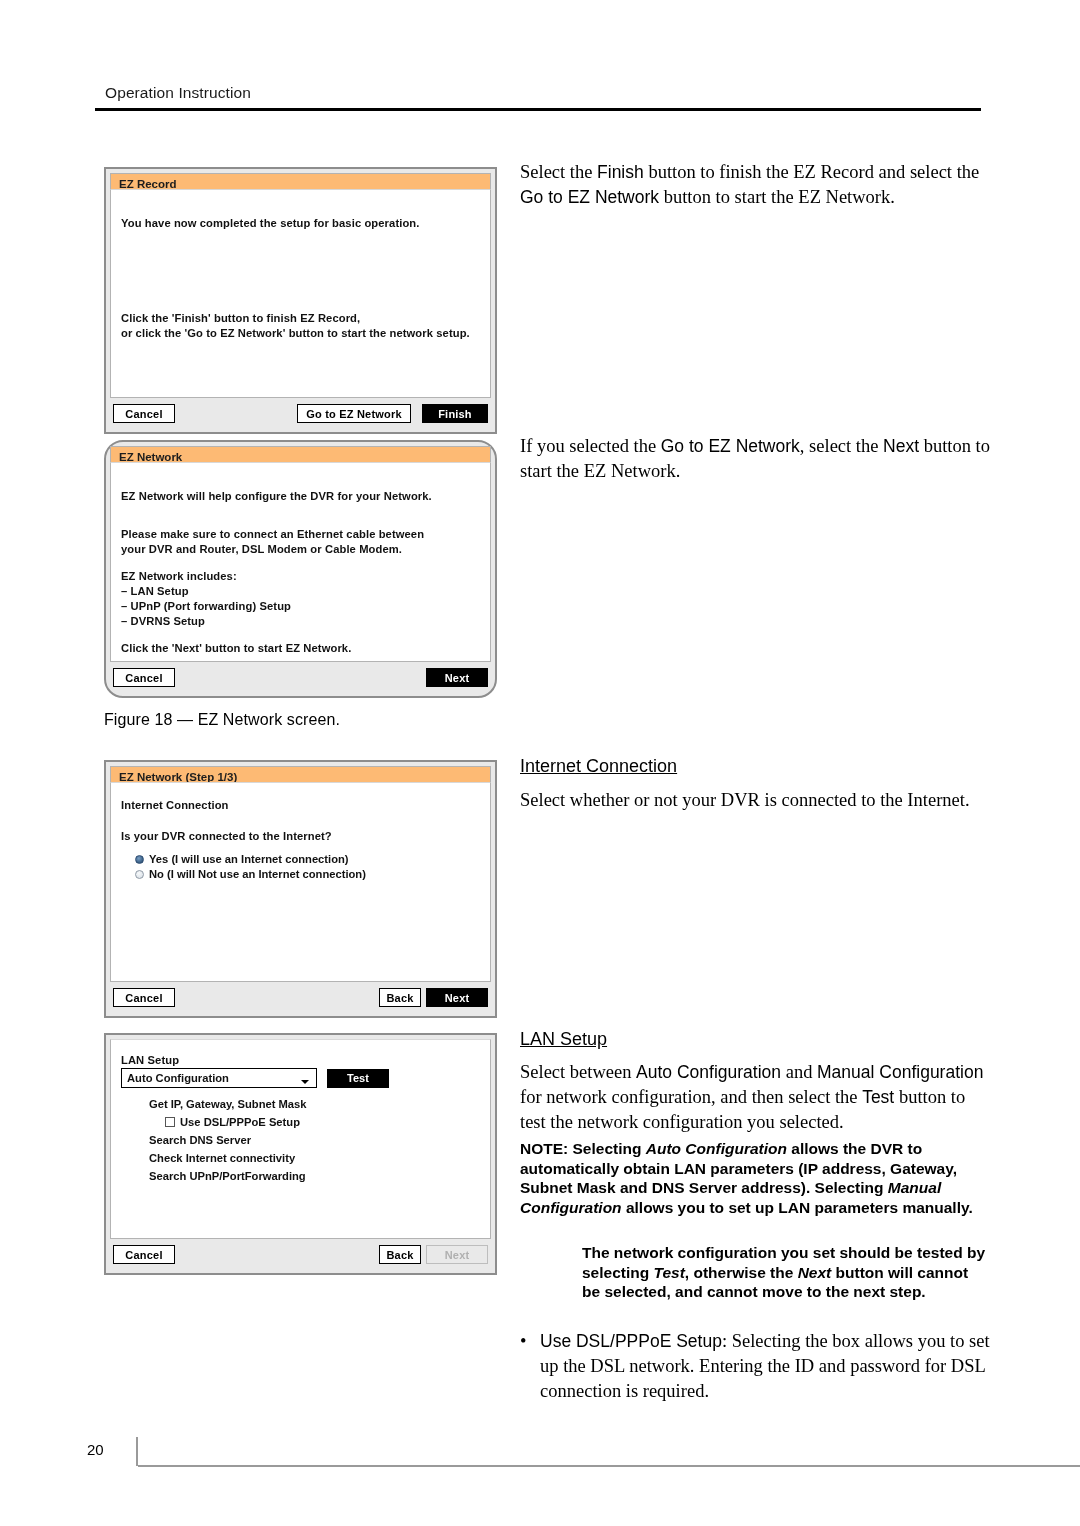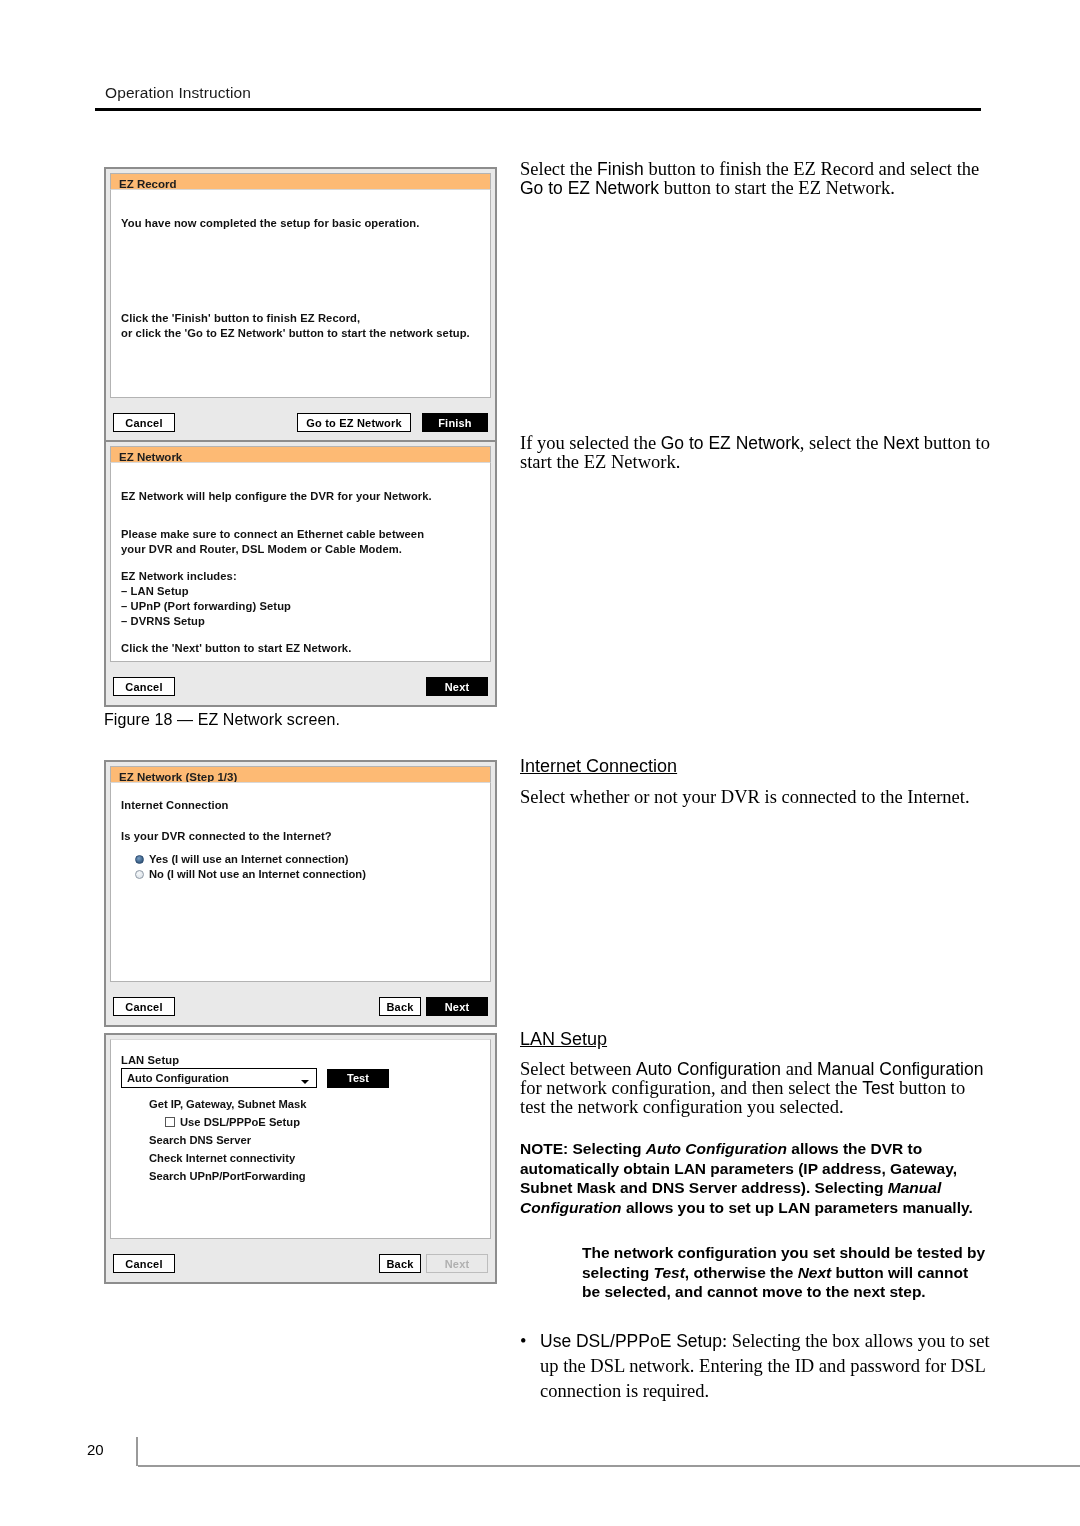--- a/index.html
+++ b/index.html
@@ -104,21 +104,21 @@
     margin: 0;
     font-size: 11.2px;
     font-weight: bold;
     line-height: 15px;
     color: #111;
     letter-spacing: .1px;
   }
   .dlg-footer {
     height: 26px;
     position: relative;
-    margin-top: 13px;
+    margin-top: 4px;
   }
 
   
   .btn {
     position: absolute;
     top: 2px;
     height: 19px;
     line-height: 19px;
     font-size: 11px;
     font-weight: bold;
@@ -251,21 +251,21 @@
     letter-spacing: .1px;
   }
 
   
   .rtext {
     position: absolute;
     left: 520px;
     width: 470px;
     font-family: "Liberation Serif", serif;
     font-size: 18.5px;
-    line-height: 19px;
+    line-height: 25px;
     color: #000;
   }
   .ui { font-family: "Liberation Sans", sans-serif; font-size: 17.5px; }
   .sect-head {
     position: absolute;
     left: 520px;
     font-family: "Liberation Sans", sans-serif;
     font-size: 18px;
     text-decoration: underline;
     color: #000;
@@ -308,21 +308,21 @@
     <p style="margin-top:80px;">Click the 'Finish' button to finish EZ Record,</p>
     <p>or click the 'Go to EZ Network' button to start the network setup.</p>
   </div>
   <div class="dlg-footer">
     <div class="btn btn-cancel">Cancel</div>
     <div class="btn btn-goto">Go to EZ Network</div>
     <div class="btn dark btn-finish">Finish</div>
   </div>
 </div>
 
-<div class="dialog" style="top:440px;">
+<div class="dialog" style="top:440px;border-radius:19px;">
   <div class="dlg-title">EZ Network</div>
   <div class="dlg-body" style="height:200px;">
     <p style="margin-top:16px;">EZ Network will help configure the DVR for your Network.</p>
     <p style="margin-top:23px;">Please make sure to connect an Ethernet cable between</p>
     <p>your DVR and Router, DSL Modem or Cable Modem.</p>
     <p style="margin-top:12px;">EZ Network includes:</p>
     <p>– LAN Setup</p>
     <p>– UPnP (Port forwarding) Setup</p>
     <p>– DVRNS Setup</p>
     <p style="margin-top:12px;">Click the 'Next' button to start EZ Network.</p>

